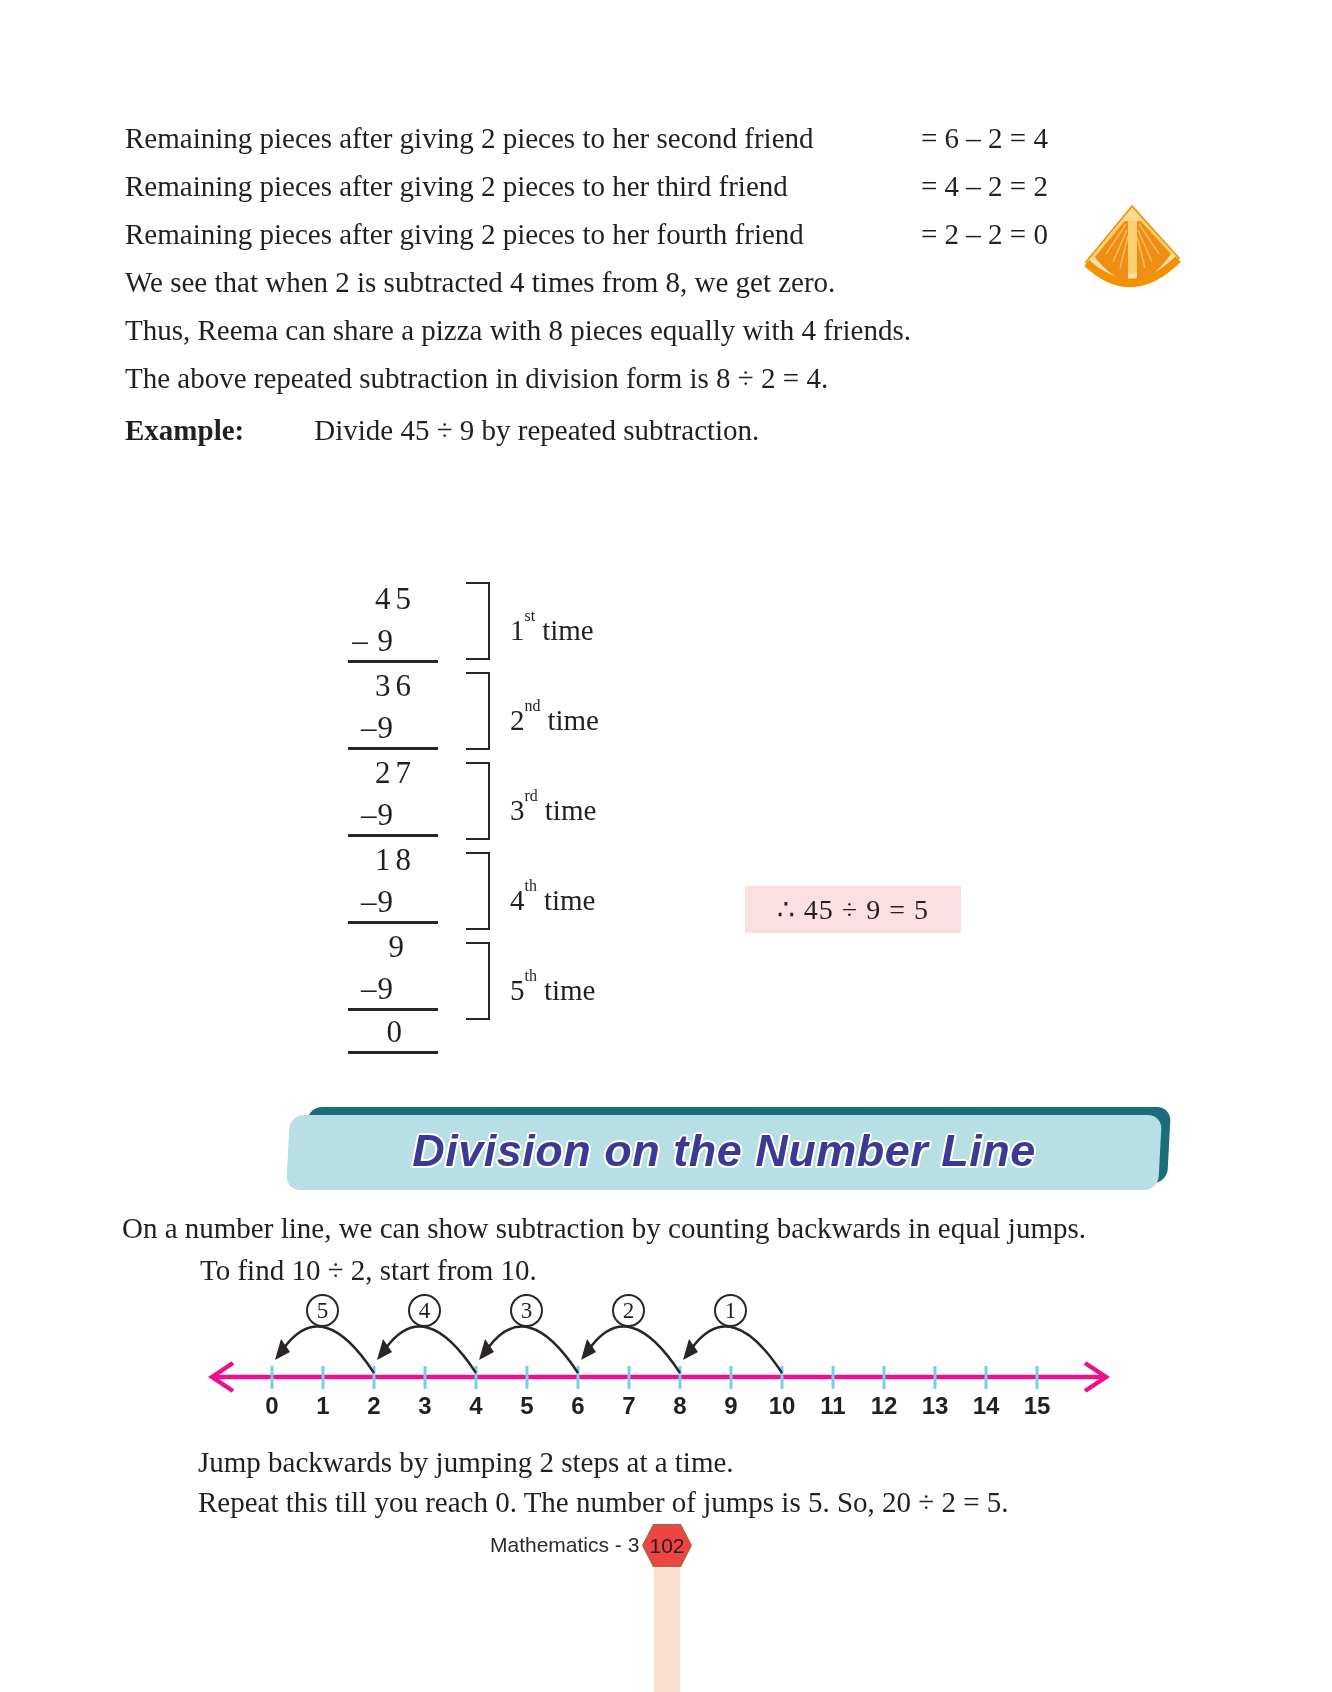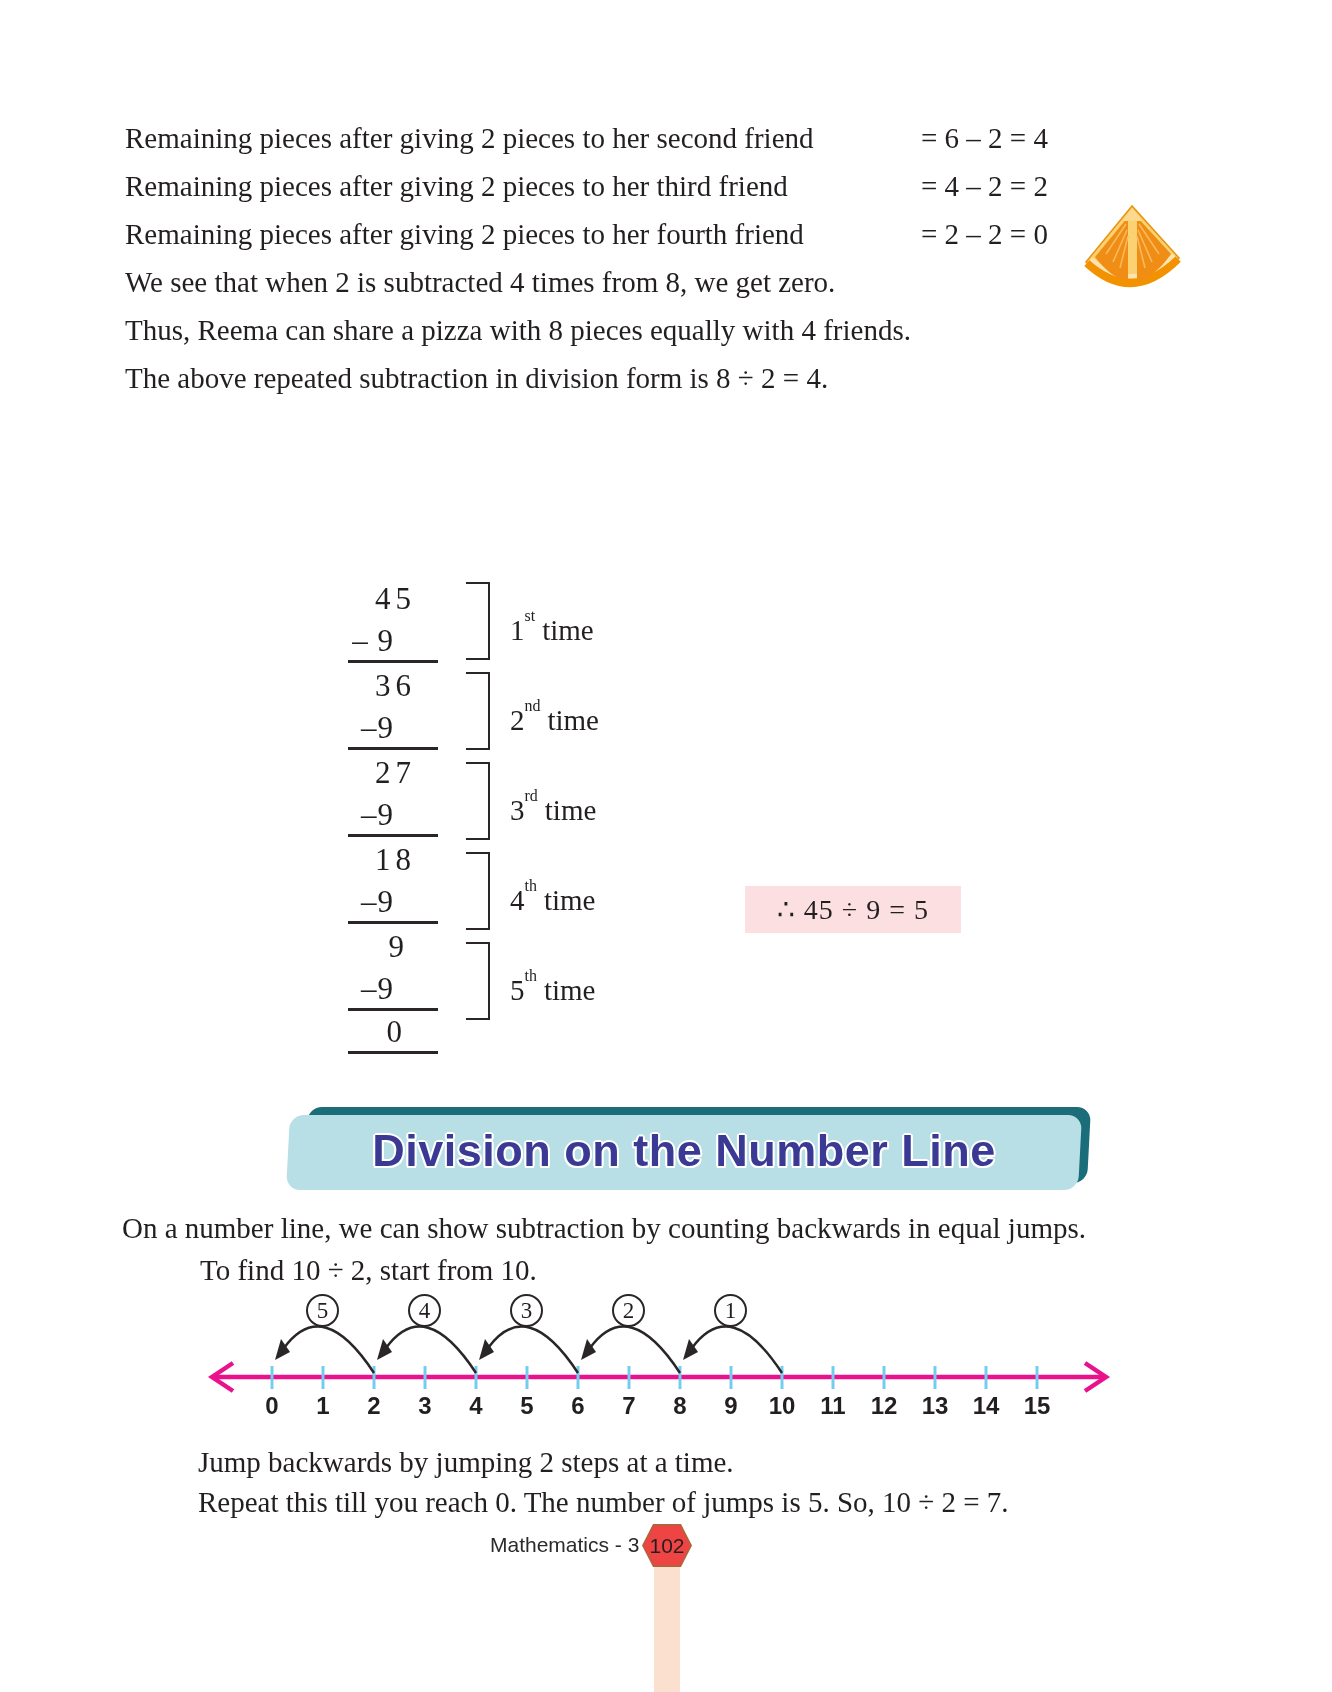--- a/index.html
+++ b/index.html
@@ -27,21 +27,21 @@
   .bracket { position:absolute; left:466px; width:24px; height:78px;
     border-top:2.5px solid #2a2627; border-right:2.5px solid #2a2627; border-bottom:2.5px solid #2a2627; }
   .step-label { position:absolute; left:510px; width:150px; height:40px; line-height:40px; font-size:29px; white-space:nowrap; }
   .step-label sup { font-size:0.55em; position:relative; top:-0.5em; }
   .step-label .word { margin-left:7px; }
 
   .result-box { position:absolute; left:745px; top:886px; width:216px; height:47px;
     background:#fcdfe1; text-align:center; line-height:47px; font-size:28px; letter-spacing:1px; }
 
   
-  .banner { position:absolute; left:288px; top:1112px; width:792px; height:78px; }
+  .banner { position:absolute; left:288px; top:1112px; width:872px; height:78px;font-style:italic; }
   .banner .shadow { position:absolute; left:18px; right:-9px; top:-5px; bottom:7px;
     background:#1b6e79; border-radius:14px; transform:skewX(-3deg); }
   .banner .face { position:absolute; left:0; right:0; top:3px; bottom:0;
     background:#b8dfe6; border-radius:14px; transform:skewX(-3deg); }
   .banner .title { position:absolute; left:0; right:0; top:0; bottom:0;
     display:flex; align-items:center; justify-content:center;
     font-family:"Liberation Sans", sans-serif; font-weight:bold; font-size:45px;
     color:#3a3a94; letter-spacing:0.5px;
     text-shadow:-2px 0 #fff, 2px 0 #fff, 0 -2px #fff, 0 2px #fff,
       -1.5px -1.5px #fff, 1.5px -1.5px #fff, -1.5px 1.5px #fff, 1.5px 1.5px #fff; }
@@ -86,20 +86,23 @@
       <span>Remaining pieces after giving 2 pieces to her third  friend</span>
       <span class="eq">= 4 – 2 = 2</span>
     </div>
     <div class="tline">
       <span>Remaining pieces after giving 2 pieces to her fourth friend</span>
       <span class="eq">= 2 – 2 = 0</span>
     </div>
     <div class="tline">We see that when 2 is subtracted 4 times from 8, we get zero.</div>
     <div class="tline">Thus, Reema can share a pizza with 8 pieces equally with 4 friends.</div>
     <div class="tline">The above repeated subtraction in division form is 8 ÷ 2 = 4.</div>
+    <div class="example-row">
+      <span class="ex-label">Example:</span><span class="ex-text">Divide 45 ÷ 9 by repeated subtraction.</span>
+    </div>
   </div>
 
   <svg class="orange-slice" width="104" height="100" viewBox="0 0 104 100">
     <path d="M52 4 L6 60 Q52 106 99 56 Z" fill="#fcd171" stroke="#e8930c" stroke-width="1.5"></path>
     <path d="M7 61 Q52 103 98 57" stroke="#f29200" stroke-width="8" fill="none"></path>
     <path d="M11 57 Q52 93 94 53" stroke="#fde3b0" stroke-width="4" fill="none"></path>
     <path d="M48 15 L15 55 Q31 76 48 79 Z" fill="#ef8d14"></path>
     <path d="M57 15 L91 52 Q74 76 57 79 Z" fill="#ef8d14"></path>
     <path d="M46 22 L26 52 M47 28 L33 60 M48 34 L40 66" stroke="#f9b95e" stroke-width="1.6"></path>
     <path d="M59 22 L79 52 M58 28 L72 60 M57 34 L65 66" stroke="#f9b95e" stroke-width="1.6"></path>
@@ -208,21 +211,21 @@
   <span class="tick-num" style="left:660px;">8</span>
   <span class="tick-num" style="left:711px;">9</span>
   <span class="tick-num" style="left:762px;">10</span>
   <span class="tick-num" style="left:813px;">11</span>
   <span class="tick-num" style="left:864px;">12</span>
   <span class="tick-num" style="left:915px;">13</span>
   <span class="tick-num" style="left:966px;">14</span>
   <span class="tick-num" style="left:1017px;">15</span>
 
   <div class="nl-note1">Jump backwards by jumping 2 steps at a time.</div>
-  <div class="nl-note2">Repeat this till you reach 0. The number of jumps is 5. So, 10 ÷ 2 = 7.</div>
+  <div class="nl-note2">Repeat this till you reach 0. The number of jumps is 5. So, 20 ÷ 2 = 5.</div>
 
   <div class="footer-book">Mathematics - 3</div>
   <div class="ribbon"></div>
   <div class="hex-outer">
     <div class="hex-inner">102</div>
   </div>
 
 </div>
 
 </body></html>

